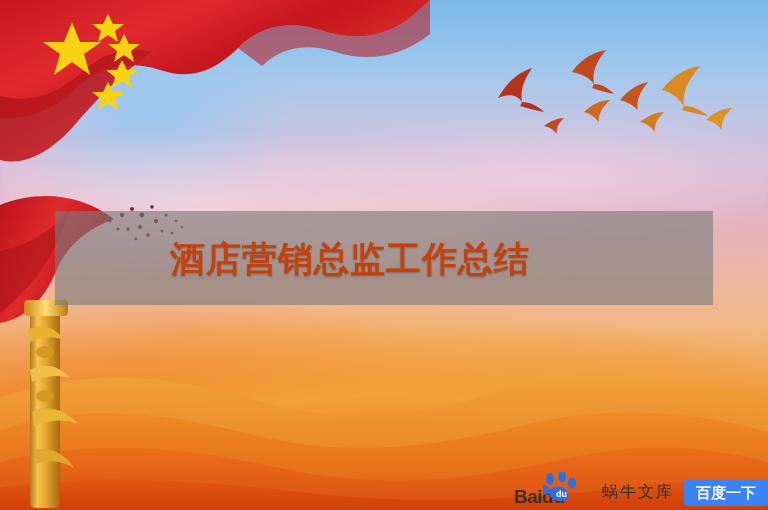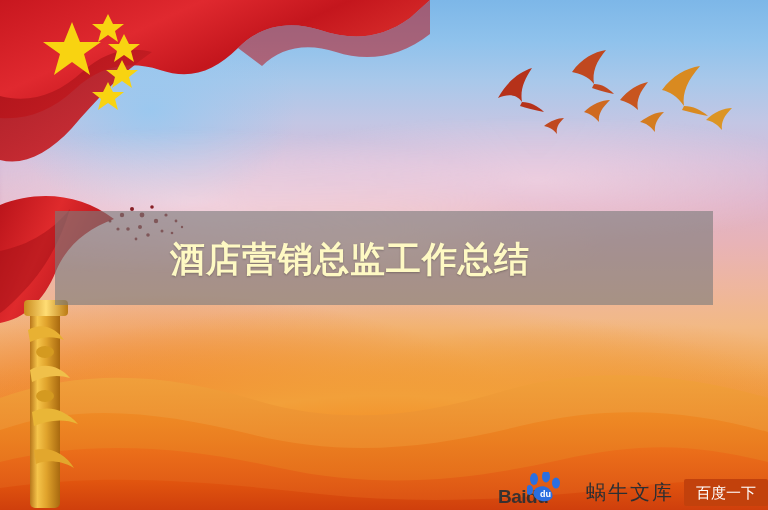--- a/index.html
+++ b/index.html
@@ -108,21 +108,21 @@
     left: 55px;
     top: 211px;
     width: 658px;
     height: 94px;
     background: rgba(122,122,122,0.62);
     display: flex;
     align-items: center;
   }
   .title-text {
     margin-left: 115px;
-    color: #fef9c3;
+    color: #c2410c;
     font-size: 35px;
     font-weight: bold;
     letter-spacing: 1px;
     line-height: 1;
     text-shadow: 0 1px 2px rgba(0,0,0,.25);
     white-space: nowrap;
   }
 
   
   .watermark {
@@ -151,36 +151,37 @@
     opacity: .92;
   }
   .baidu-paw {
     position: absolute;
     left: 29px;
     top: -6px;
     width: 34px;
     height: 30px;
   }
   .snail-text {
-    font-size: 20px;
+    font-size: 16px;
     color: #2b2f33;
     font-weight: 500;
     letter-spacing: 2px;
     white-space: nowrap;
   }
   .search-btn {
-    background: #c2410c;
+    background: #3b82f6;
     color: #fff;
     font-size: 15px;
     padding: 6px 12px;
     border: none;
     border-radius: 2px;
     white-space: nowrap;
     line-height: 1;
     cursor: pointer;
+    font-weight: bold;
   }
 </style>
 </head>
 <body>
 
 <div class="stage">
 
   <div class="sky"></div>
   <div class="sky-glow-tl"></div>
   <div class="cloud-band"></div>

